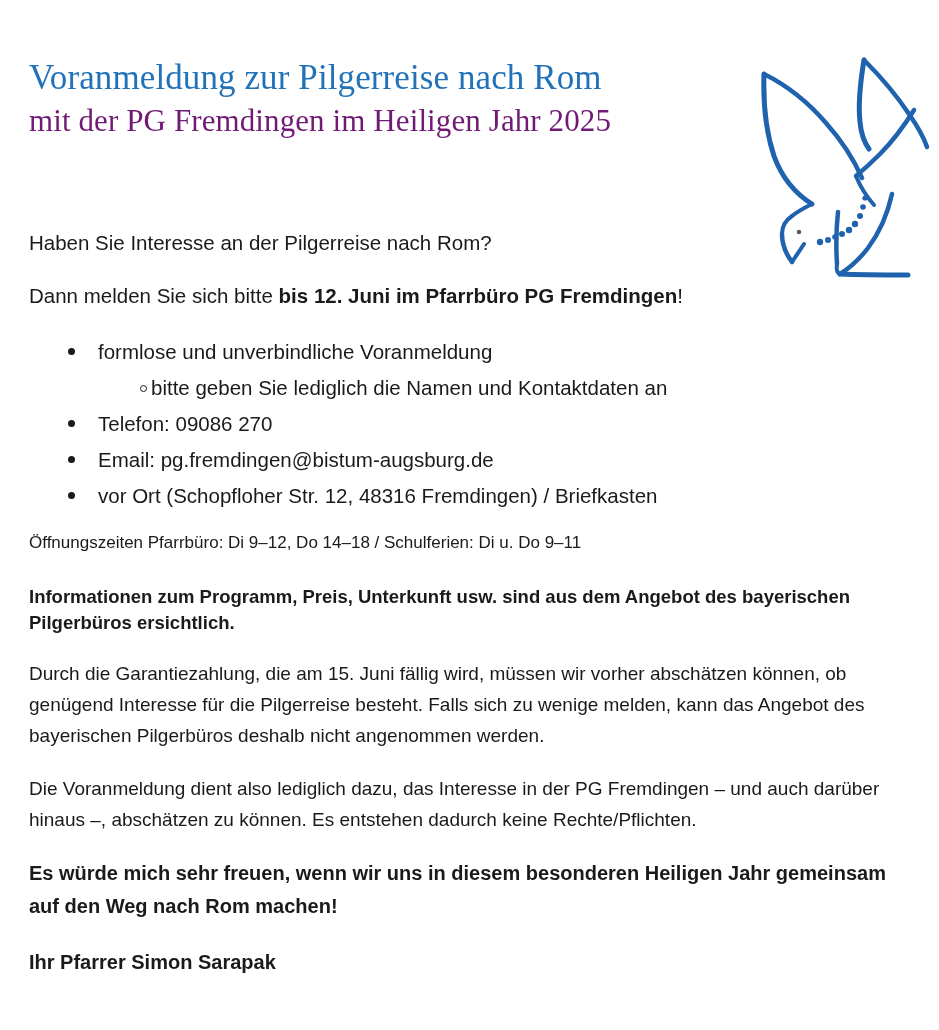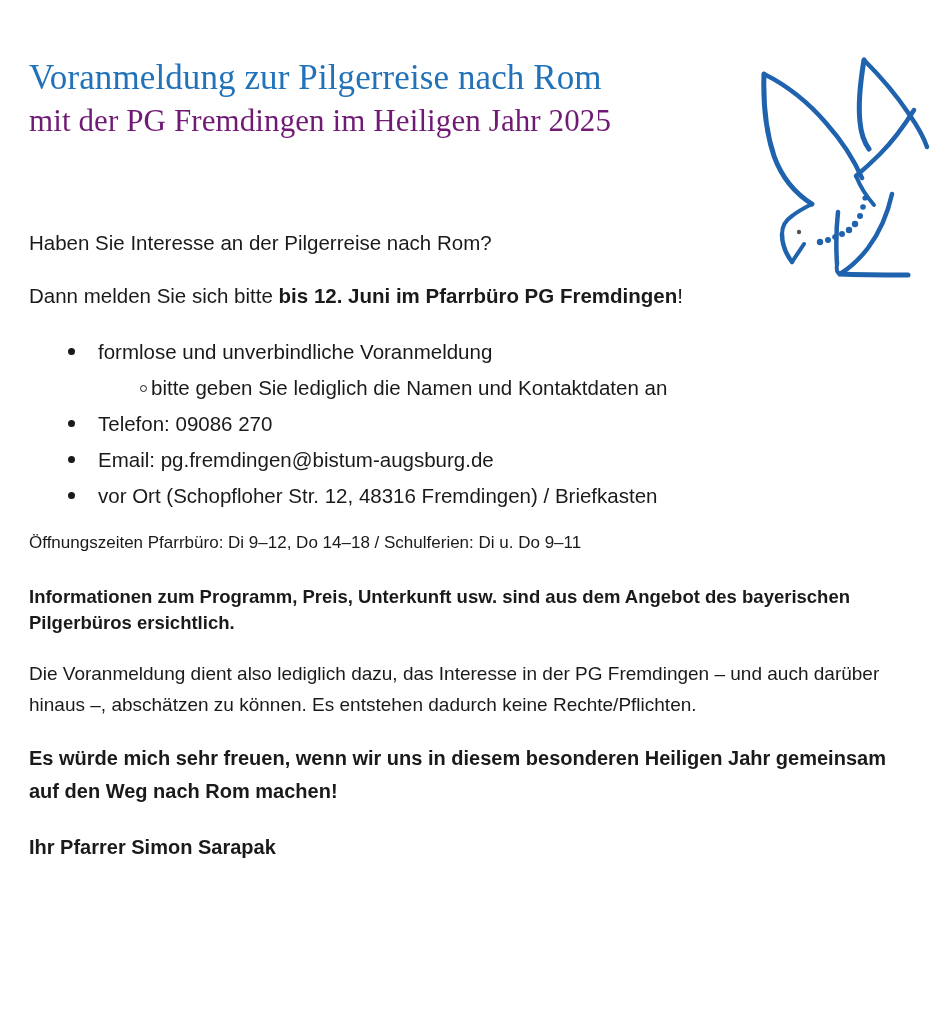--- a/index.html
+++ b/index.html
@@ -240,20 +240,21 @@
       <li>
         <span class="bullet-dot"></span>
         <span>vor Ort (Schopfloher Str. 12, 48316 Fremdingen) / Briefkasten</span>
       </li>
     </ul>
 
     <p class="hours">Öffnungszeiten Pfarrbüro: Di 9–12, Do 14–18 / Schulferien: Di u. Do 9–11</p>
 
     <p class="para-bold">Informationen zum Programm, Preis, Unterkunft usw. sind aus dem Angebot des bayerischen Pilgerbüros ersichtlich.</p>
 
+    <p class="para-small">Durch die Garantiezahlung, die am 15. Juni fällig wird, müssen wir vorher abschätzen können, ob genügend Interesse für die Pilgerreise besteht. Falls sich zu wenige melden, kann das Angebot des bayerischen Pilgerbüros deshalb nicht angenommen werden.</p>
 
     <p class="para-small">
       <span>Die Voranmeldung dient also lediglich dazu, das Interesse in der PG Fremdingen – und auch darüber hinaus –,  abschätzen zu können. Es entstehen dadurch </span><span class="u">keine</span><span> Rechte/Pflichten.</span>
     </p>
 
     <p class="para-closing">Es würde mich sehr freuen, wenn wir uns in diesem besonderen Heiligen Jahr gemeinsam auf den Weg nach Rom machen!</p>
 
     <p class="signature">Ihr Pfarrer Simon Sarapak</p>
 
   </div>

